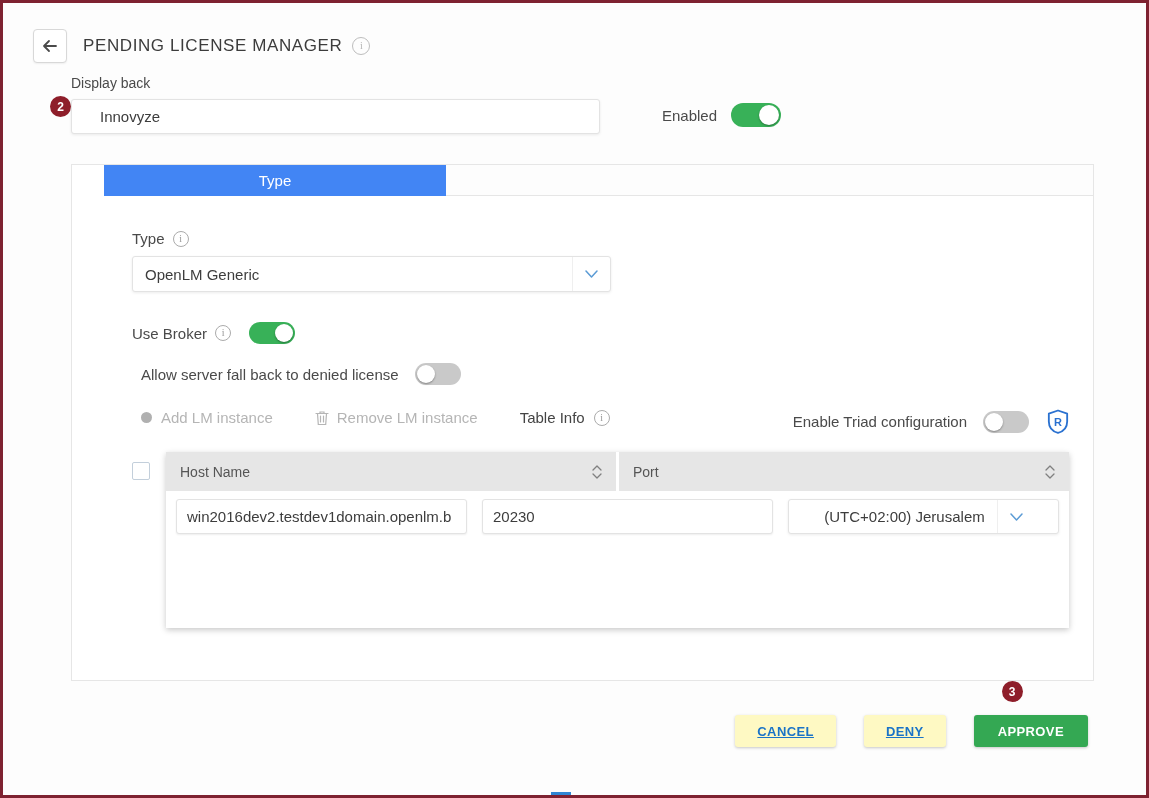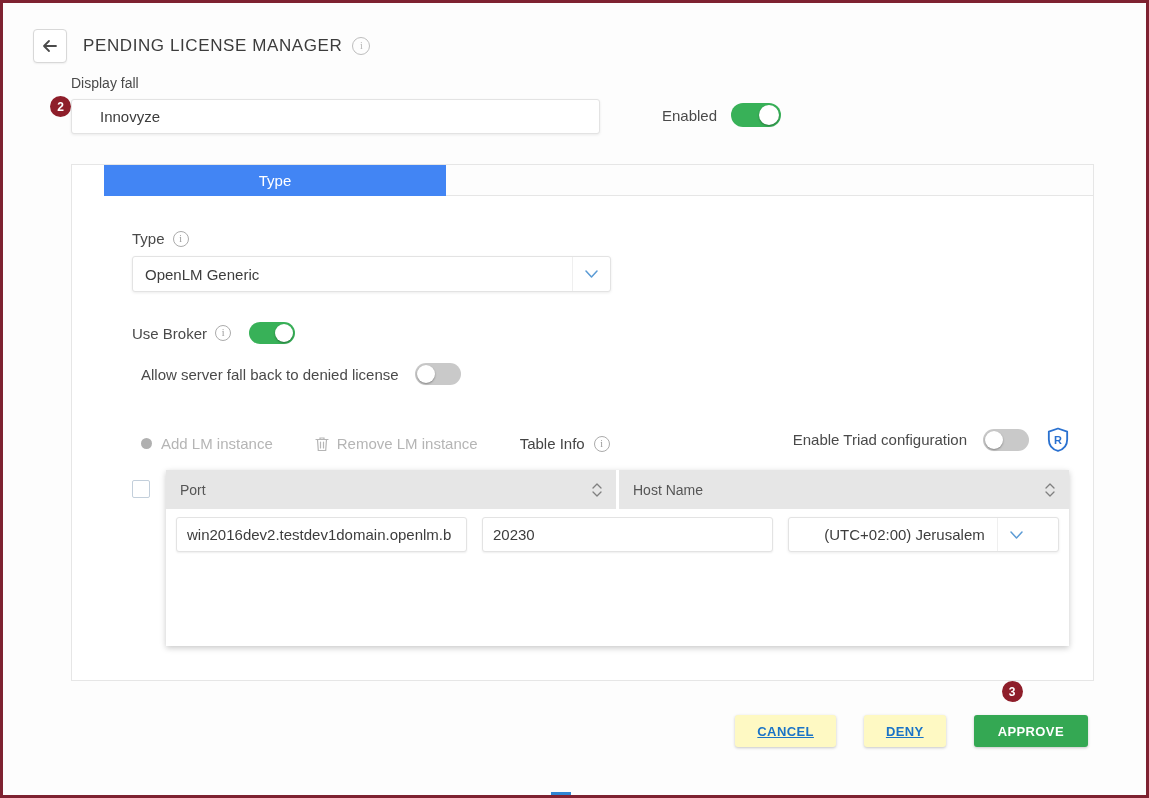--- a/index.html
+++ b/index.html
@@ -84,21 +84,21 @@
   .select-value { padding: 0 12px; font-size: 15px; color: #3d3d3d; white-space: nowrap; overflow: hidden; }
   .select-caret { width: 38px; height: 100%; display: flex; align-items: center; justify-content: center; border-left: 1px solid #efefef; flex: none; }
   .type-select { width: 479px; margin-top: 9px; }
 
   .broker-row { display: flex; align-items: center; margin-top: 30px; }
   .broker-row .toggle { margin-left: 18px; }
   .fallback-row { display: flex; align-items: center; margin-top: 19px; padding-left: 9px; }
   .fallback-row .toggle { margin-left: 16px; }
 
   
-  .toolbar { display: flex; align-items: flex-end; margin-top: 42px; padding-left: 9px; }
+  .toolbar { display: flex; align-items: flex-start; margin-top: 24px; padding-left: 9px; }
   .tool { display: flex; align-items: center; font-size: 15px; cursor: pointer; }
   .tool.disabled { color: #b5b5b5; cursor: default; }
   .dot-icon { width: 11px; height: 11px; border-radius: 50%; background: #b0b0b0; margin-right: 9px; }
   .trash-icon { display: inline-flex; margin-right: 8px; }
   .tool + .tool { margin-left: 42px; }
   .tool .info-icon { margin-left: 9px; }
   .toolbar .spacer { flex: 1; }
   .triad-group { display: flex; align-items: center; }
   .triad-group .toggle { margin: 0 18px 0 16px; }
   .shield-icon { display: inline-flex; }
@@ -149,21 +149,21 @@
     <svg width="18" height="18" viewBox="0 0 18 18" fill="none">
       <path d="M15 9 H3 M8 4 L3 9 L8 14" stroke="#4a4a4a" stroke-width="1.8" stroke-linecap="round" stroke-linejoin="round"></path>
     </svg>
   </button>
   <span class="page-title">PENDING LICENSE MANAGER</span>
   <span class="info-icon lg">i</span>
 </div>
 
 <div class="name-row">
   <div>
-    <label class="field-label">Display fall</label>
+    <label class="field-label">Display back</label>
     <div class="input-wrap">
       <span class="num-badge">2</span>
       <input class="text-input" value="Innovyze" style="">
     </div>
   </div>
   <div class="enabled-group">
     <span class="field-text">Enabled</span>
     <span class="toggle on lg">
         <span class="knob"></span>
       </span>
@@ -236,32 +236,32 @@
       </div>
     </div>
 
     <div class="table-zone">
       <div class="checkbox-col">
         <span class="checkbox"></span>
       </div>
       <div class="table-card">
         <div class="thead">
           <div class="th">
-            <span>Port</span>
+            <span>Host Name</span>
             <span class="sort-icon">
               <svg width="10" height="6" viewBox="0 0 10 6" fill="none">
                   <path d="M1 5 L5 1 L9 5" stroke="#808080" stroke-width="1.3" stroke-linecap="round" stroke-linejoin="round"></path>
                 </svg>
               <svg width="10" height="6" viewBox="0 0 10 6" fill="none">
                   <path d="M1 1 L5 5 L9 1" stroke="#808080" stroke-width="1.3" stroke-linecap="round" stroke-linejoin="round"></path>
                 </svg>
             </span>
           </div>
           <div class="th">
-            <span>Host Name</span>
+            <span>Port</span>
             <span class="sort-icon">
               <svg width="10" height="6" viewBox="0 0 10 6" fill="none">
                   <path d="M1 5 L5 1 L9 5" stroke="#808080" stroke-width="1.3" stroke-linecap="round" stroke-linejoin="round"></path>
                 </svg>
               <svg width="10" height="6" viewBox="0 0 10 6" fill="none">
                   <path d="M1 1 L5 5 L9 1" stroke="#808080" stroke-width="1.3" stroke-linecap="round" stroke-linejoin="round"></path>
                 </svg>
             </span>
           </div>
         </div>

